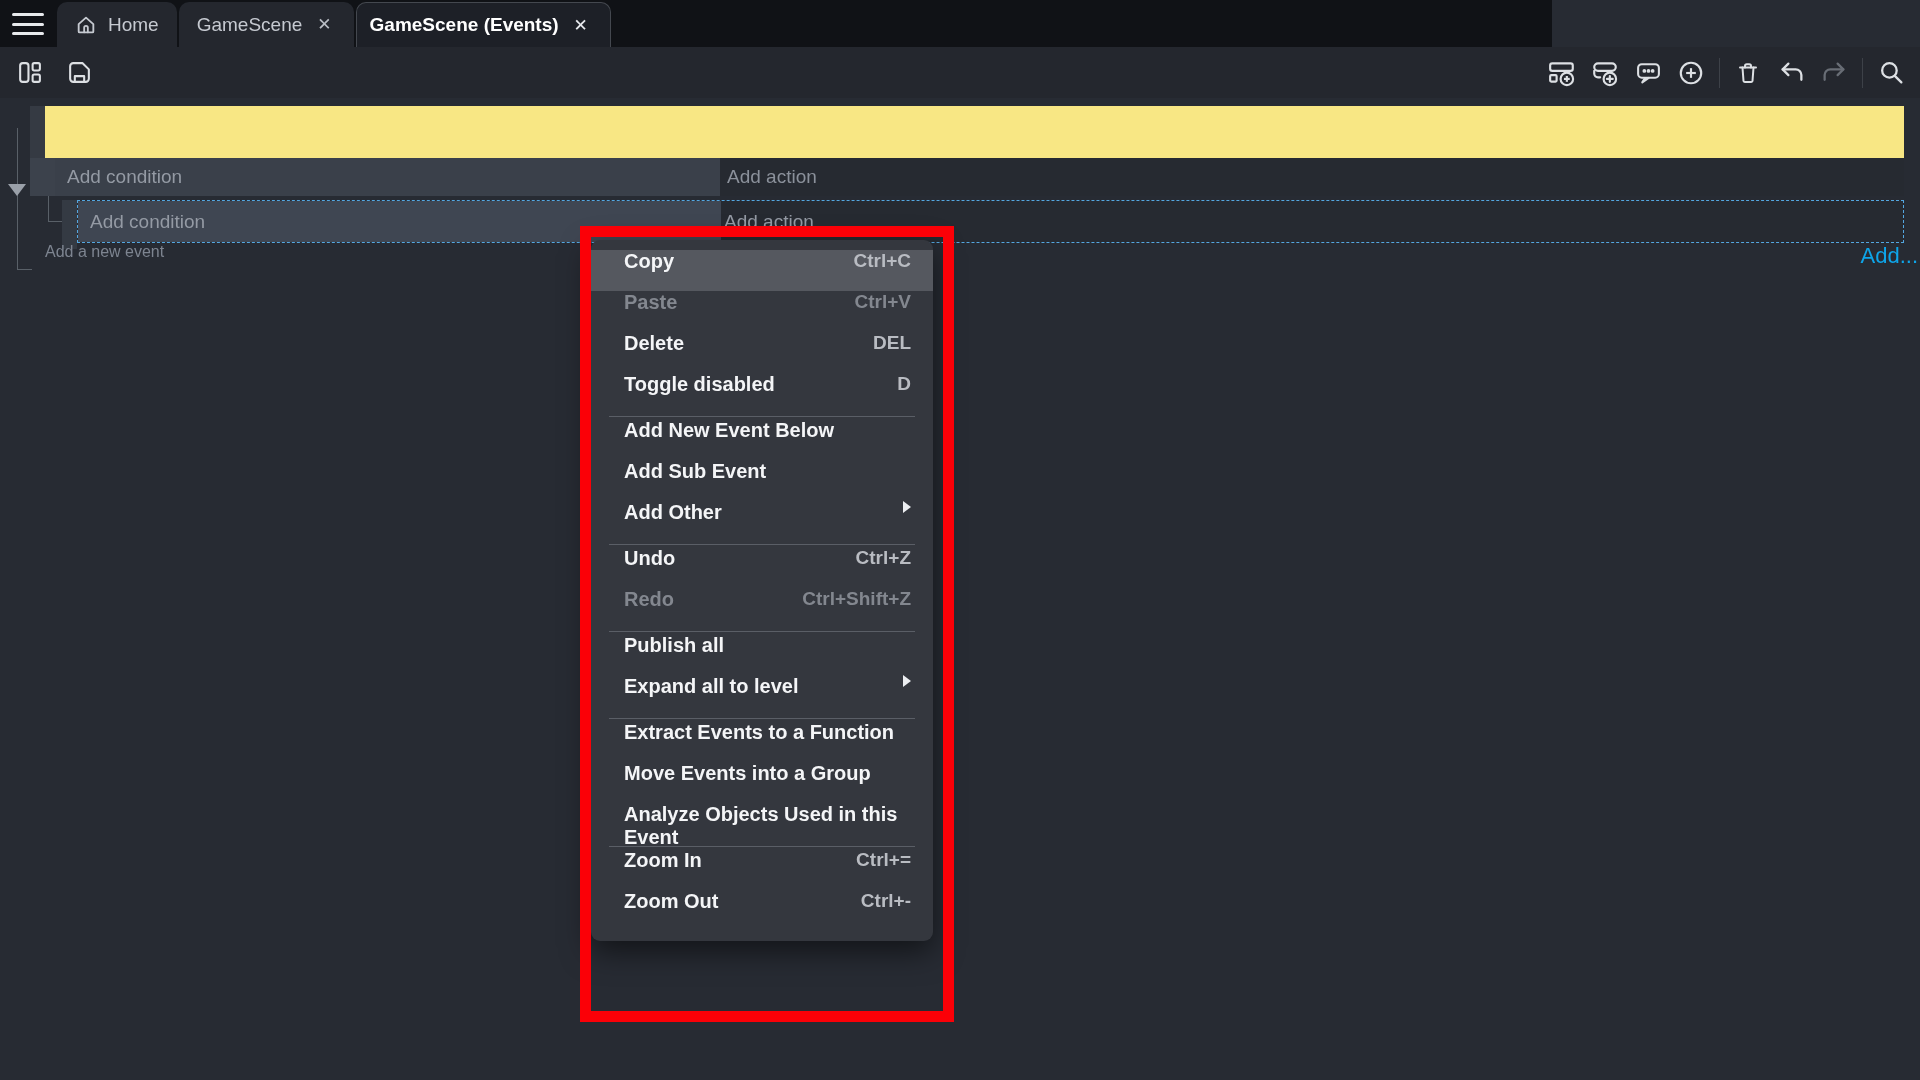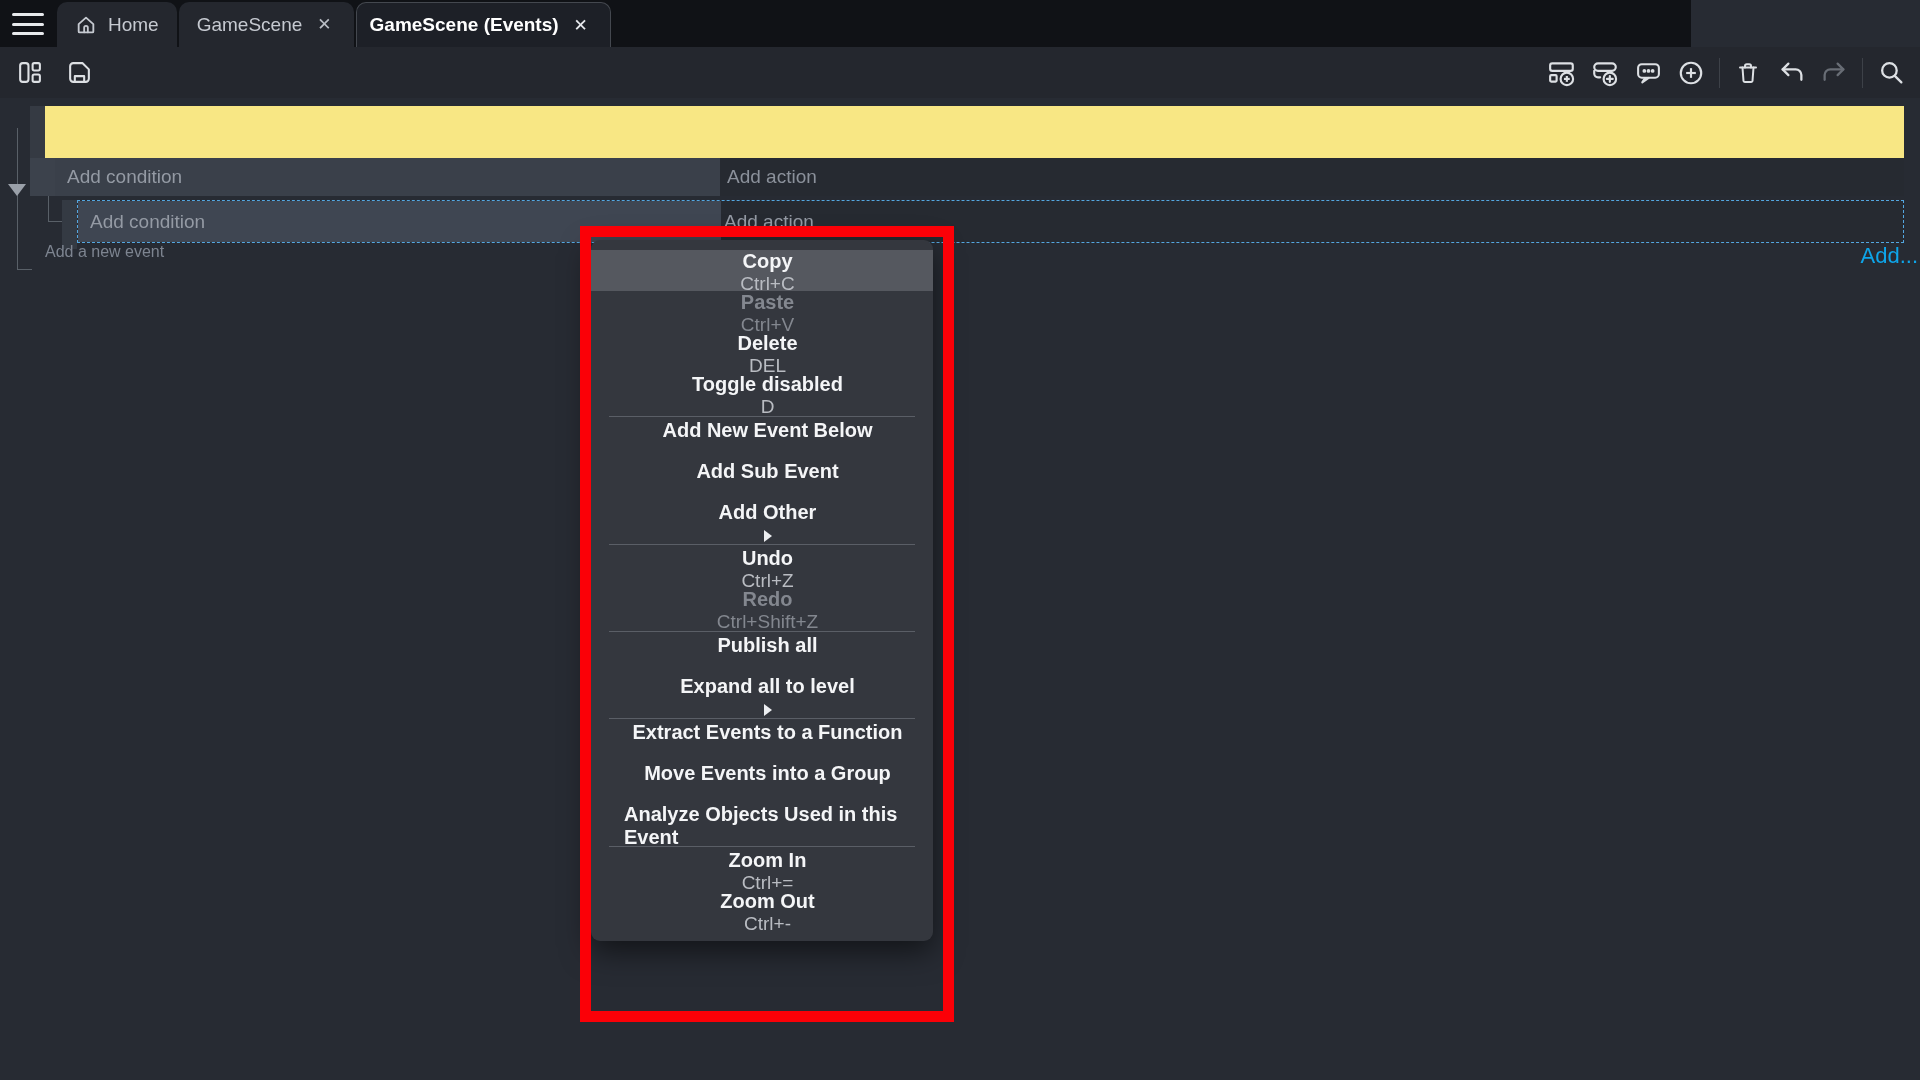--- a/index.html
+++ b/index.html
@@ -1,20 +1,20 @@
 <!DOCTYPE html>
 <html><head>
 <meta charset="utf-8">
 <style>
   * { margin:0; padding:0; box-sizing:border-box; }
   html,body { width:1920px; height:1080px; background:#272b33; font-family:"Liberation Sans","DejaVu Sans",sans-serif; overflow:hidden; }
   #app { position:relative; width:1920px; height:1080px; background:#272b33; }
 
   
-  .tabstrip { position:absolute; left:0; top:0; width:1691px; height:47px; background:#101216; display:flex; align-items:flex-end; }
+  .tabstrip { position:absolute; left:0; top:0; width:1552px; height:47px; background:#101216; display:flex; align-items:flex-end; }
   .hamburger { position:absolute; left:10px; top:12px; width:36px; height:24px; display:flex; flex-direction:column; justify-content:space-between; cursor:pointer; padding:1px 2px; }
   .hamburger span { display:block; height:3px; border-radius:2px; background:#e8eaed; }
   .tab { height:45px; display:flex; align-items:center; gap:11px; padding:0 18px; border-radius:10px 10px 0 0; background:#24272e; color:#c6cad1; font-size:19px; margin-right:2px; cursor:pointer; }
   .tab.first { margin-left:57px; }
   .tab.active { background:#1d2027; border:1px solid #44484f; border-bottom:none; color:#ffffff; font-weight:700;padding-left:13px; }
   .tab .tab-close { font-size:17px; color:#b9bdc4; padding:2px 4px; line-height:1; }
   .tab.active .tab-close { color:#e8eaee; }
   .home-ic svg { display:block; }
 
   
@@ -56,23 +56,23 @@
   .add-new-event { position:absolute; left:45px; top:145px; font-size:16px; color:#7d8490; cursor:pointer; }
   .add-ellipsis { position:absolute; right:2px; top:145px; font-size:22px; color:#0ea5e9; cursor:pointer; }
 
   .tree-vline  { position:absolute; left:17px; top:30px; width:1px; height:142px; background:#596068; }
   .tree-corner { position:absolute; left:17px; top:158px; width:15px; height:14px; border-left:1px solid #596068; border-bottom:1px solid #596068; }
   .tree-sub    { position:absolute; left:48px; top:98px; width:14px; height:26px; border-left:1px solid #596068; border-bottom:1px solid #596068; }
   .fold-triangle { position:absolute; left:8px; top:86px; width:0; height:0; border-left:9px solid transparent; border-right:9px solid transparent; border-top:12px solid #9aa0a9; cursor:pointer; }
 
   
   .context-menu { position:absolute; left:591px; top:240px; width:342px; background:#34373e; border-radius:9px; padding:10px 0; box-shadow:0 10px 30px rgba(0,0,0,0.55); z-index:5; }
-  .menu-item { height:41px; display:flex; align-items:center; justify-content:space-between; padding:0 22px 0 33px; cursor:pointer;flex-direction:column; }
+  .menu-item { height:41px; display:flex; align-items:flex-start; justify-content:space-between; padding:0 22px 0 33px; cursor:pointer; }
   .mi-label { font-size:20px; font-weight:600; color:#f4f5f7; }
-  .mi-shortcut { font-size:19px; font-weight:400; color:#b9bcc2; }
+  .mi-shortcut { font-size:19px; font-weight:700; color:#b9bcc2; }
   .menu-item.highlighted { background:#55585f; }
   .menu-item.disabled { cursor:default; }
   .menu-item.disabled .mi-label, .menu-item.disabled .mi-shortcut { color:#83878f; }
   .menu-divider { height:1px; background:#5a5e66; margin:2px 18px; }
   .submenu-arrow { width:0; height:0; border-left:8px solid #eceef1; border-top:6px solid transparent; border-bottom:6px solid transparent; }
 
   
   .annotation-box { position:absolute; left:580px; top:226px; width:374px; height:796px; border:11px solid #fb0007; z-index:10; pointer-events:none; }
 </style>
 </head>

